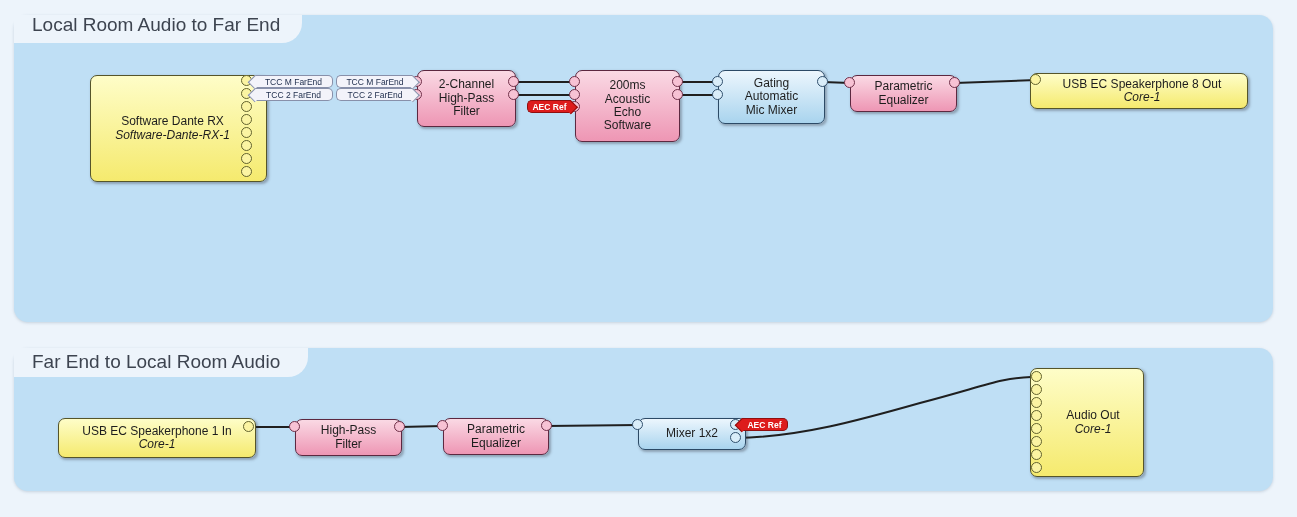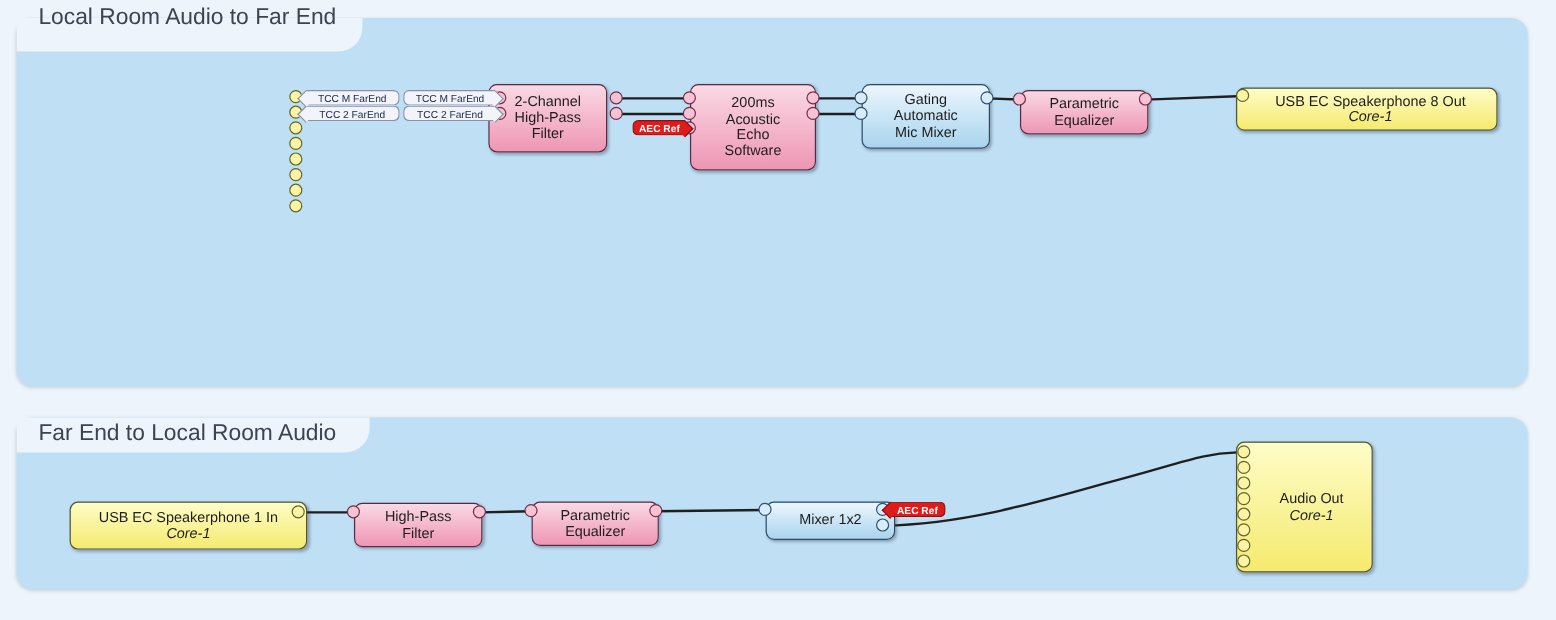--- a/index.html
+++ b/index.html
@@ -7,21 +7,21 @@
   .canvas{position:relative;width:1297px;height:517px;background:#edf4fb;overflow:hidden;}
 
   
   .panel{position:absolute;background:#bfdff5;border-radius:14px;box-shadow:0 1px 3px rgba(80,110,140,.25);}
   .panel-top{left:14px;top:15px;width:1259px;height:307px;}
   .panel-bottom{left:14px;top:348px;width:1259px;height:143px;}
   .notch{position:absolute;background:#edf4fb;border-bottom-right-radius:20px;}
   .notch-top{left:14px;top:15px;width:288px;height:28px;}
   .notch-bottom{left:14px;top:348px;width:294px;height:29px;}
   .section-title{position:absolute;color:#3d4450;font-size:19px;line-height:28px;white-space:nowrap;}
-  .title-top{left:32px;top:1px;}
+  .title-top{left:32px;top:11px;}
   .title-bottom{left:32px;top:348px;}
 
   
   .wires{position:absolute;left:0;top:0;z-index:2;}
   .wires path{fill:none;stroke:#1f1f1f;stroke-width:2;}
 
   
   .block{position:absolute;z-index:3;border-radius:7px;display:flex;flex-direction:column;
          align-items:center;justify-content:center;text-align:center;
          box-shadow:1.5px 1.5px 2.5px rgba(50,50,60,.35);}
@@ -74,22 +74,26 @@
     <path d="M678,82 L718,82"></path>
     <path d="M678,95 L718,95"></path>
     <path d="M823,82 L850,83"></path>
     <path d="M955,83 L1036,80"></path>
     <path d="M249,427 L295,427"></path>
     <path d="M400,427 L443,426"></path>
     <path d="M547,426 L638,425"></path>
     <path d="M736,438 C800,437 860,420 920,403 C985,386 1000,378 1031,377"></path>
   </svg>
 
-
-  <div class="block pink" style="left:407px;top:70px;width:97px;height:55px;">
+  <div class="block yellow" style="left:90px;top:75px;width:163px;height:105px;padding-right:12px;">
+    <div class="label">Software Dante RX</div>
+    <div class="subtitle">Software-Dante-RX-1</div>
+  </div>
+
+  <div class="block pink" style="left:417px;top:70px;width:97px;height:55px;">
     <div class="label">2-Channel
 High-Pass
 Filter</div>
   </div>
 
   <div class="block pink" style="left:575px;top:70px;width:103px;height:70px;">
     <div class="label">200ms
 Acoustic
 Echo
 Software</div>

